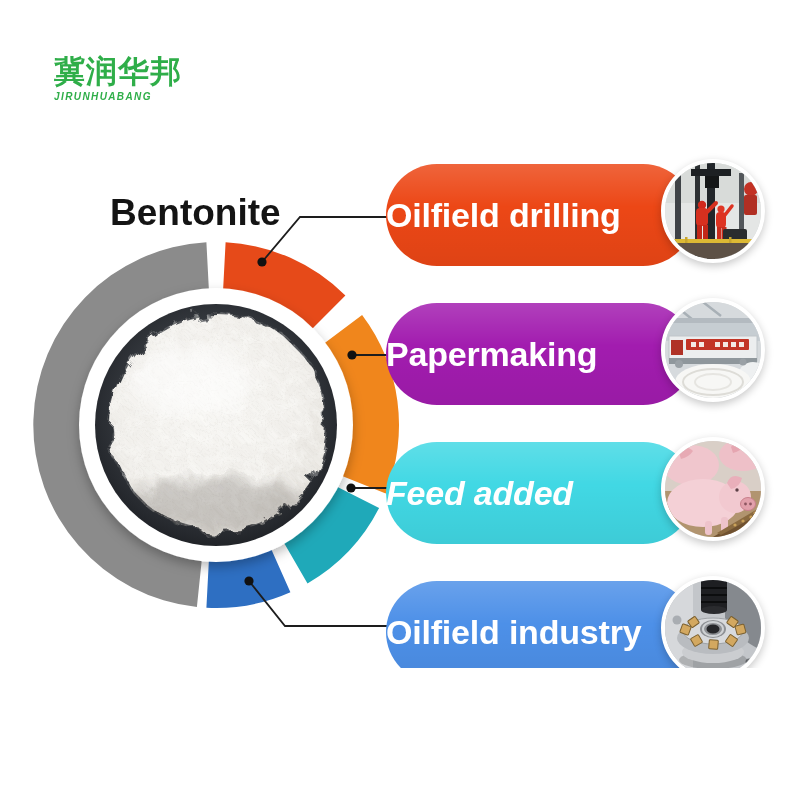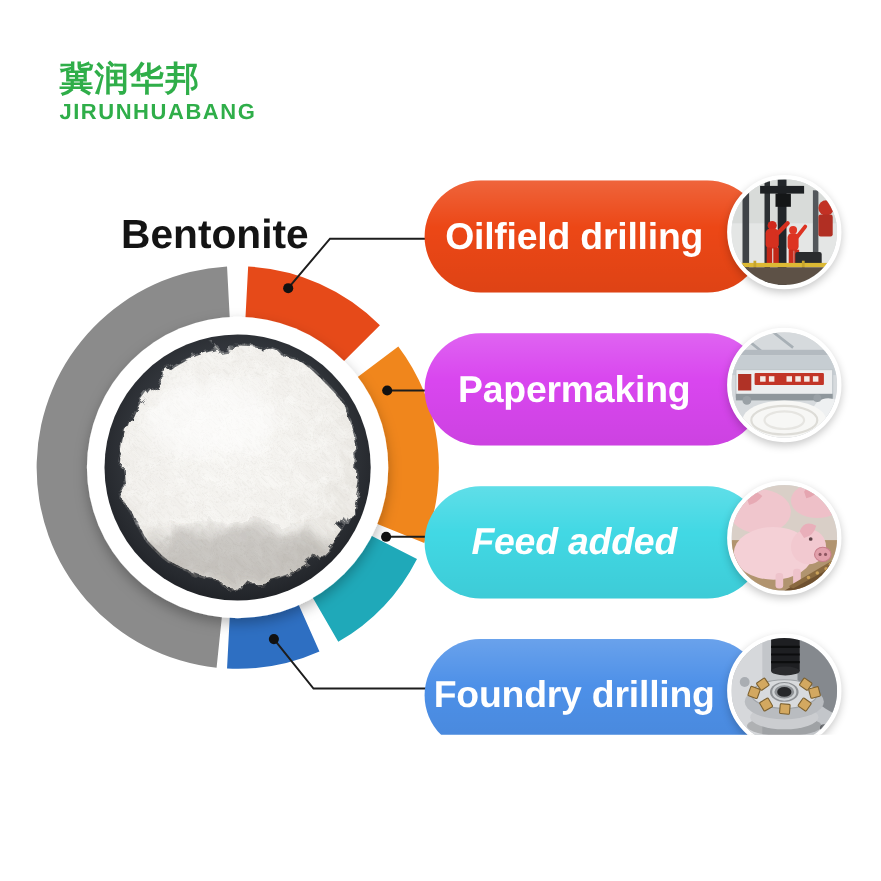--- a/index.html
+++ b/index.html
@@ -2,31 +2,31 @@
 <html><head>
 <meta charset="utf-8">
 <style>
   html,body{margin:0;padding:0;width:801px;height:801px;background:#fff;
     font-family:"Liberation Sans",sans-serif;}
   .canvas{position:relative;width:801px;height:668px;background:#fff;overflow:hidden;}
 
   
   .logo{position:absolute;left:54px;top:56px;line-height:1;color:#2fae49;}
   .logo-cn{font-size:31px;font-weight:bold;letter-spacing:1px;}
-  .logo-en{font-size:20px;font-weight:bold;letter-spacing:1.4px;margin-top:5px;}
+  .logo-en{font-size:10px;font-weight:bold;letter-spacing:1.4px;margin-top:5px;font-style:italic;}
 
   
   .title{position:absolute;left:110px;top:192px;font-size:37px;font-weight:bold;color:#141414;}
 
   
   .diagram{position:absolute;left:0;top:0;z-index:0;}
 
   
   .pill{position:absolute;left:386px;width:308px;height:102px;border-radius:52px;
-        display:flex;align-items:center;justify-content:center;
+        display:flex;align-items:center;justify-content:flex-start;
         padding-right:36px;box-sizing:border-box;z-index:1;}
   .pill::after{content:"";position:absolute;inset:0;border-radius:inherit;
         background:linear-gradient(180deg,rgba(255,255,255,.16),rgba(255,255,255,0) 42%,rgba(0,0,0,.06));}
   .pill-label{position:relative;z-index:1;color:#fff;font-size:34px;font-weight:bold;
         letter-spacing:-0.2px;white-space:nowrap;}
   .pill-1{top:164px;}
   .pill-2{top:303px;}
   .pill-3{top:442px;}
   .pill-4{top:581px;}
 
@@ -115,28 +115,28 @@
   <div class="logo">
     <div class="logo-cn">冀润华邦</div>
     <div class="logo-en">JIRUNHUABANG</div>
   </div>
 
   <div class="title">Bentonite</div>
 
   <div class="pill pill-1" style="background-color: rgb(236, 71, 22);">
     <span class="pill-label">Oilfield drilling</span>
   </div>
-  <div class="pill pill-2" style="background-color: #d946ef;">
+  <div class="pill pill-2" style="background-color: #a21caf;">
     <span class="pill-label">Papermaking</span>
   </div>
   <div class="pill pill-3" style="background-color: rgb(65, 216, 228); font-style: italic;">
     <span class="pill-label">Feed added</span>
   </div>
   <div class="pill pill-4" style="background-color: rgb(77, 144, 232);">
-    <span class="pill-label">Foundry drilling</span>
+    <span class="pill-label">Oilfield industry</span>
   </div>
 
   <div class="photo photo-1" aria-label="oilfield-drilling-workers-in-red-on-rig">
     <svg viewBox="0 0 96 96">
       <rect width="96" height="96" fill="#e4e6e5"></rect>
       <rect x="0" y="0" width="96" height="40" fill="#d8dbd9"></rect>
       <rect x="10" y="0" width="6" height="96" fill="#3f4347"></rect>
       <rect x="30" y="0" width="5" height="96" fill="#2c3033"></rect>
       <rect x="42" y="0" width="8" height="96" fill="#22262a"></rect>
       <rect x="26" y="6" width="40" height="7" fill="#1d2023"></rect>

